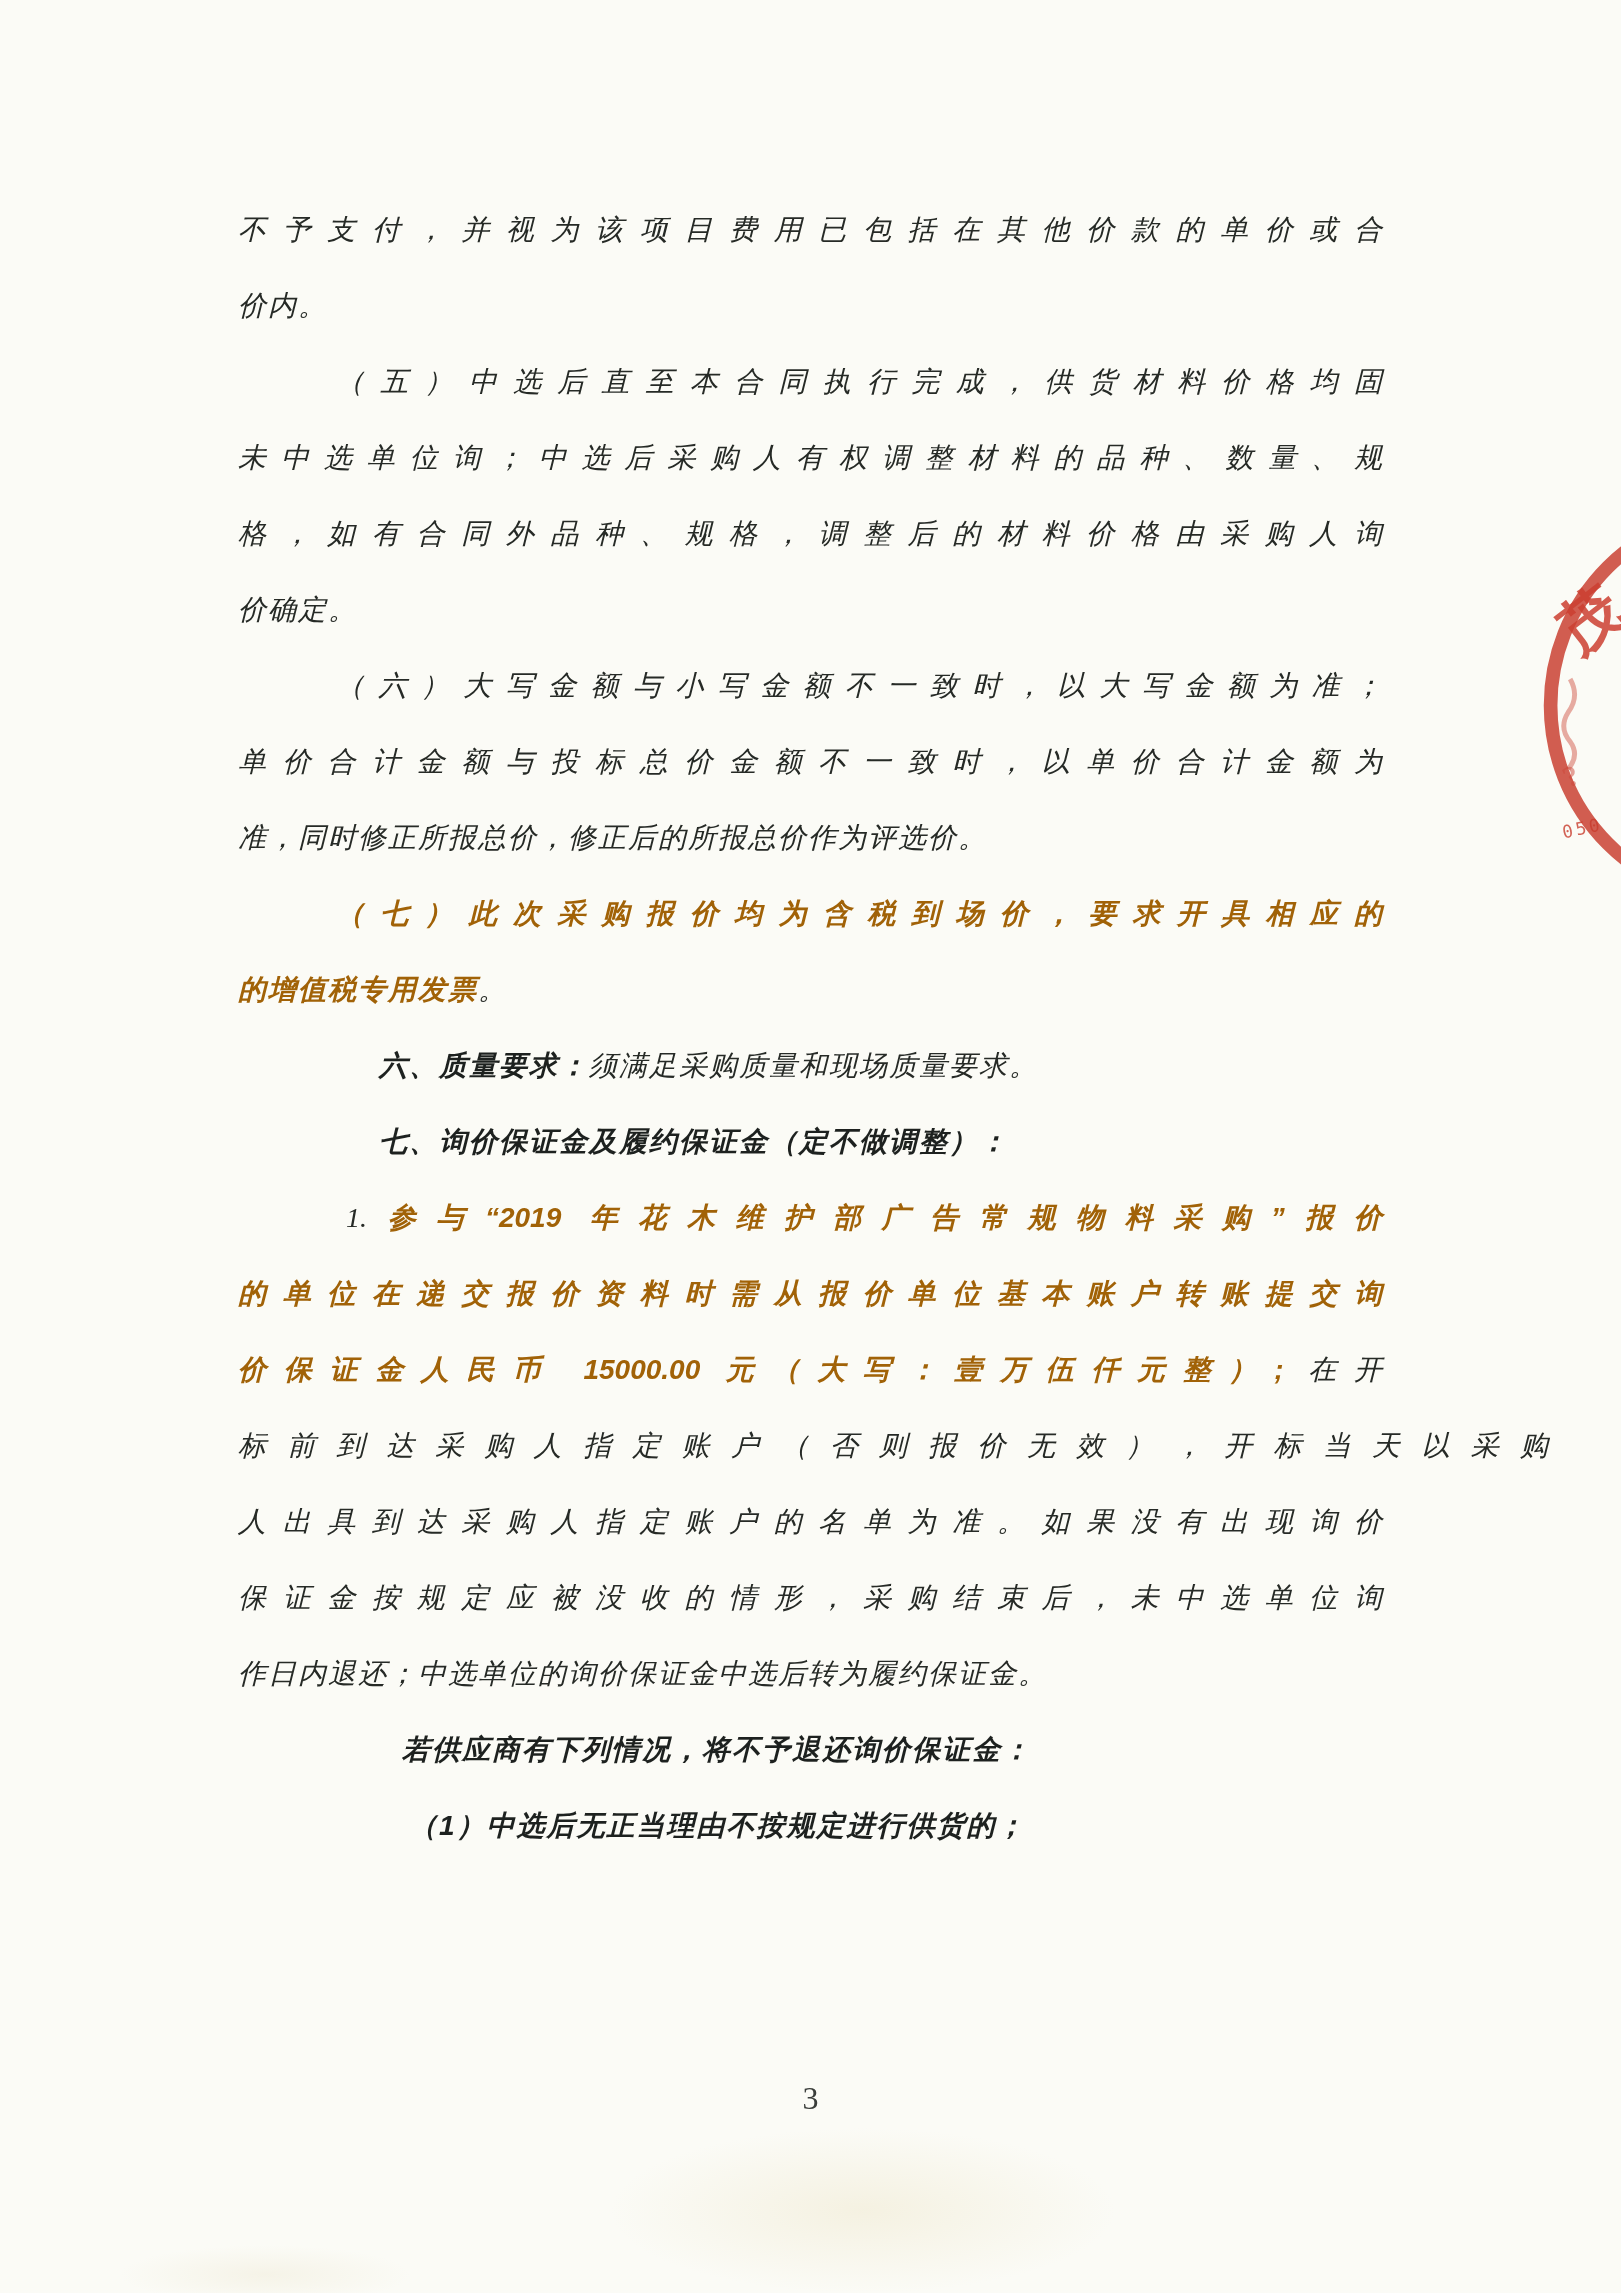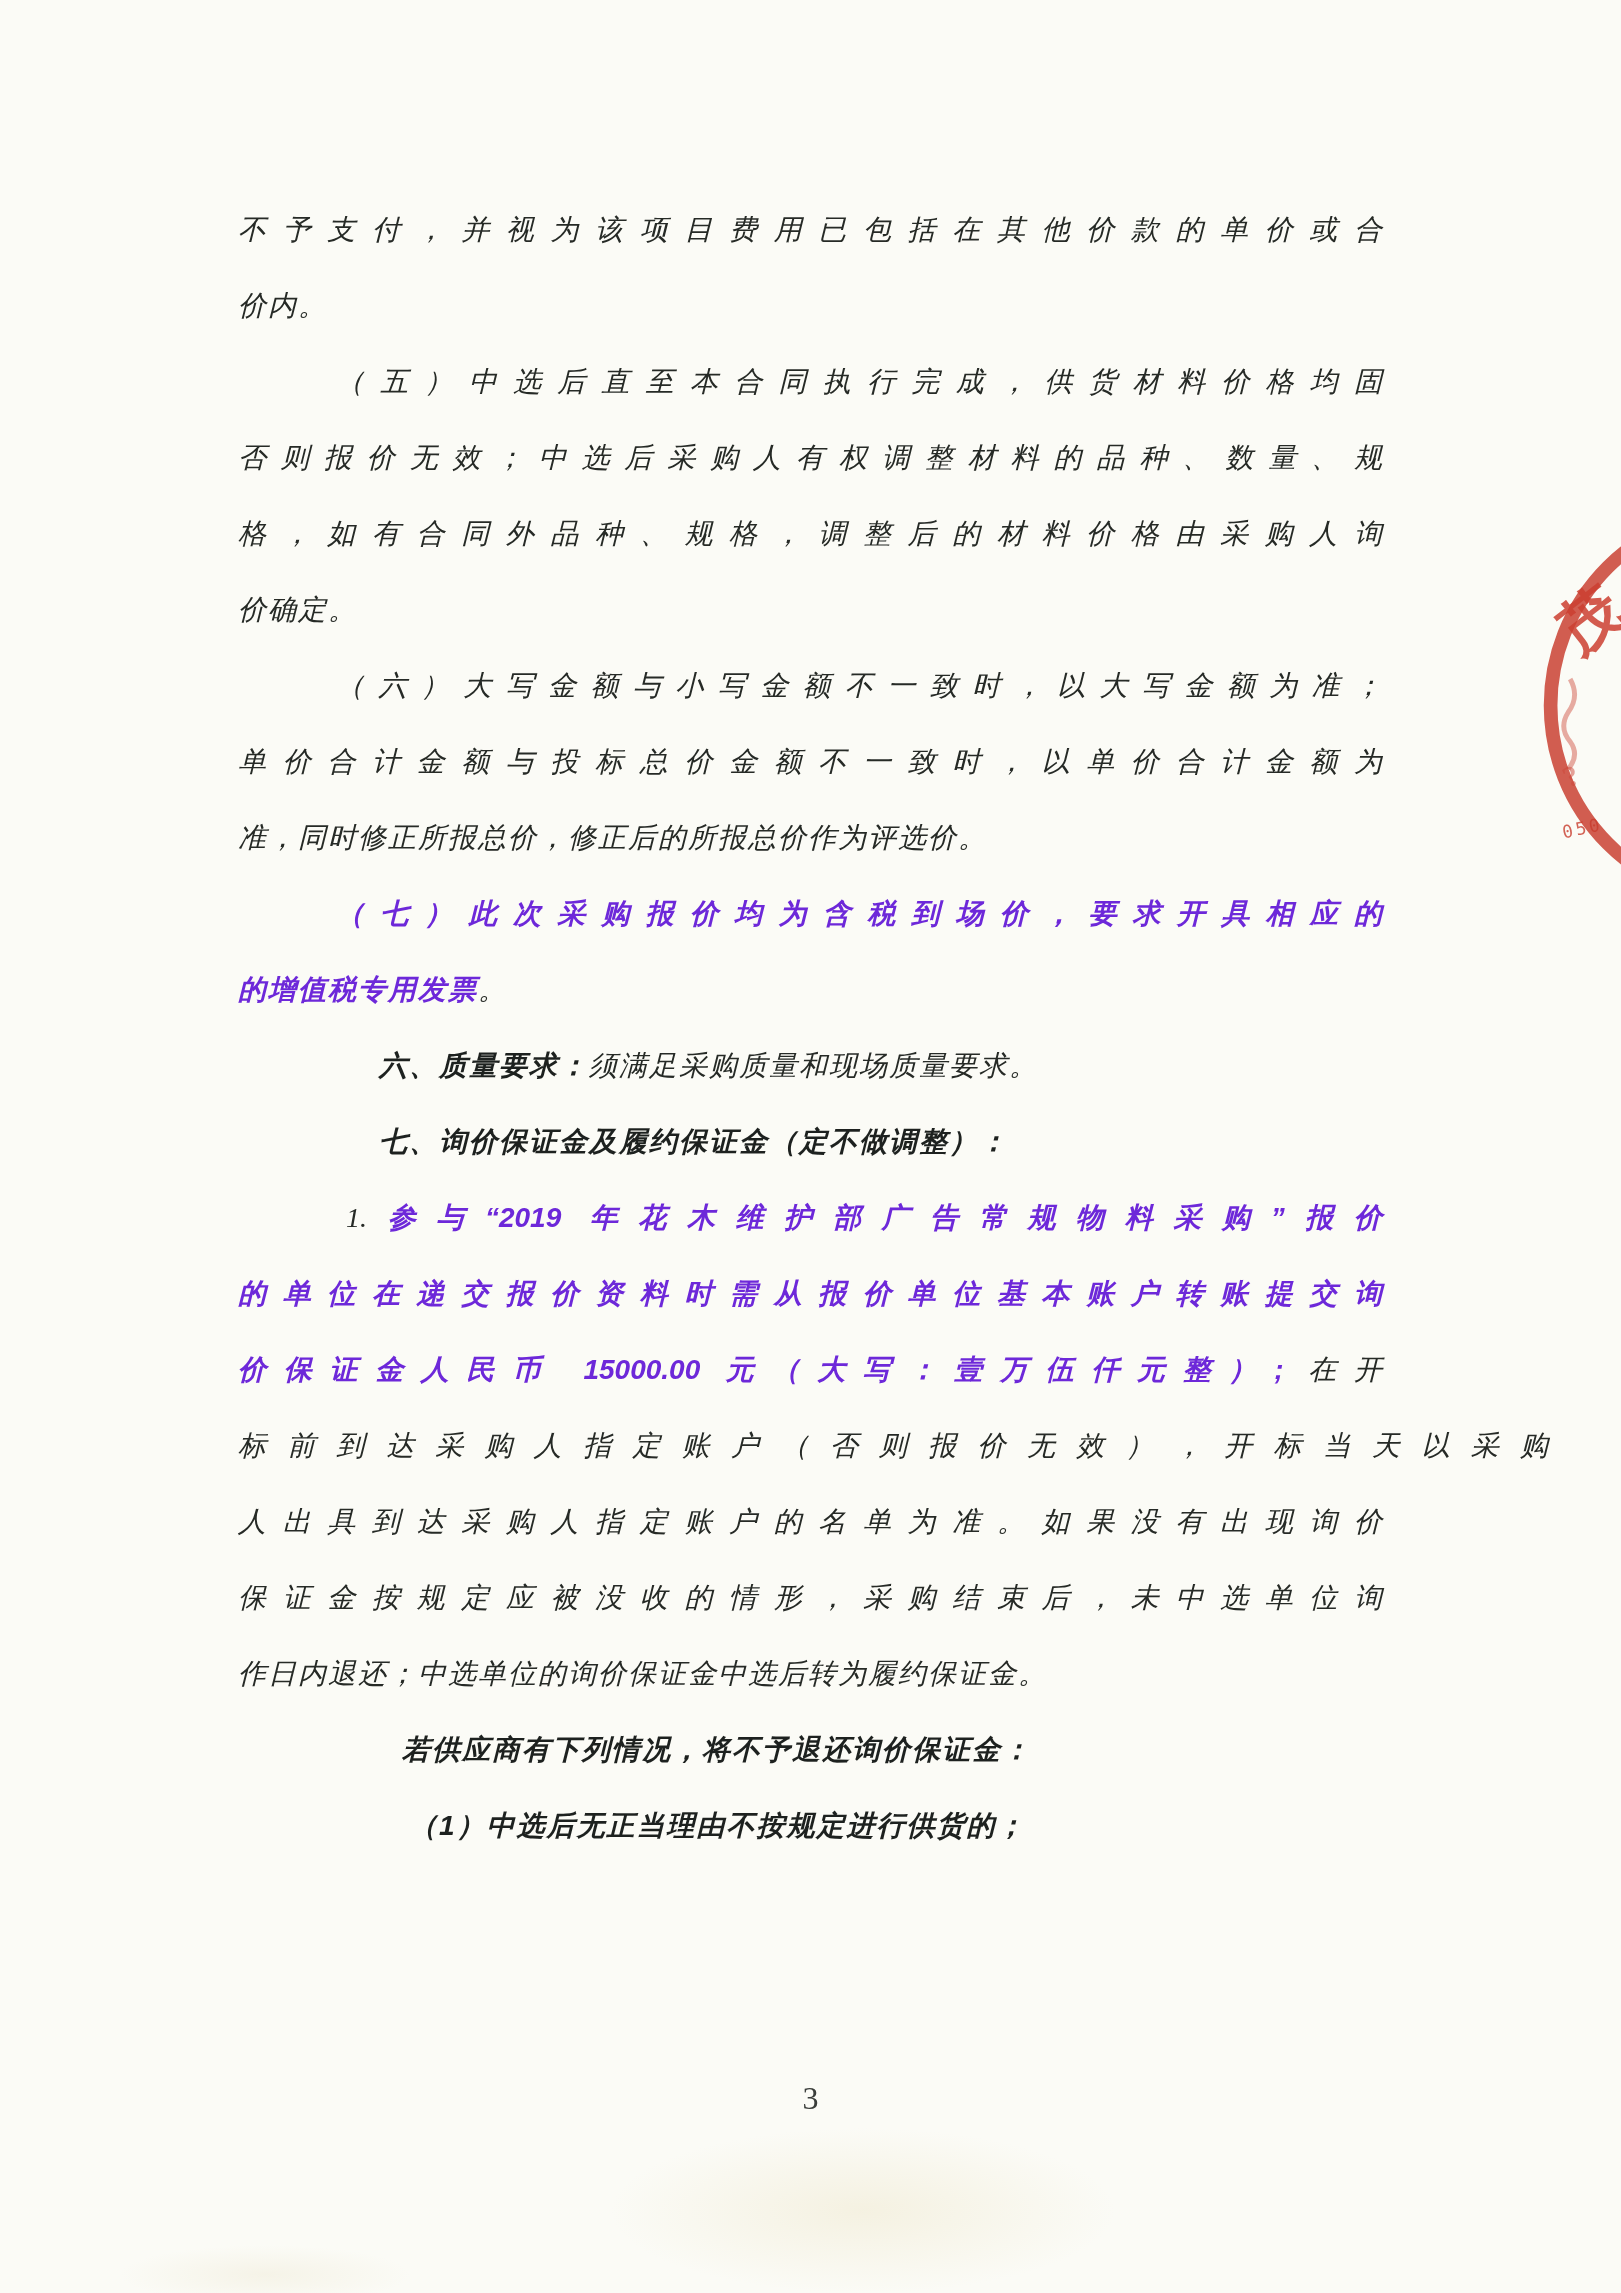--- a/index.html
+++ b/index.html
@@ -35,21 +35,21 @@
   .seg-n{}
   .seg-b{
     font-family:"Liberation Sans","DejaVu Sans",sans-serif;
     font-weight:700;
     color:#1d211f;
     margin-left:48px;
   }
   .seg-r{
     font-family:"Liberation Sans","DejaVu Sans",sans-serif;
     font-weight:700;
-    color:#6d28d9;
+    color:#a16207;
   }
   .page-number{
     position:absolute;
     top:2080px;left:0;width:100%;
     text-align:center;
     font-size:32px;
     color:#3a3d3a;
     letter-spacing:0;
   }
   .stamp{
@@ -73,21 +73,21 @@
 </style>
 </head>
 <body>
 
 <div class="page">
 
   <div class="textblock" id="lines-container">
       <div class="line justify"><span class="seg-n">不予支付，并视为该项目费用已包括在其他价款的单价或合</span></div>
       <div class="line"><span class="seg-n">价内。</span></div>
       <div class="line justify" style="padding-left: 98px;"><span class="seg-n">（五）中选后直至本合同执行完成，供货材料价格均固</span></div>
-      <div class="line justify"><span class="seg-n">否则报价无效；中选后采购人有权调整材料的品种、数量、规</span></div>
+      <div class="line justify"><span class="seg-n">未中选单位询；中选后采购人有权调整材料的品种、数量、规</span></div>
       <div class="line justify"><span class="seg-n">格，如有合同外品种、规格，调整后的材料价格由采购人询</span></div>
       <div class="line"><span class="seg-n">价确定。</span></div>
       <div class="line justify" style="padding-left: 98px;"><span class="seg-n">（六）大写金额与小写金额不一致时，以大写金额为准；</span></div>
       <div class="line justify"><span class="seg-n">单价合计金额与投标总价金额不一致时，以单价合计金额为</span></div>
       <div class="line"><span class="seg-n">准，同时修正所报总价，修正后的所报总价作为评选价。</span></div>
       <div class="line justify" style="padding-left: 98px;"><span class="seg-r">（七）此次采购报价均为含税到场价，要求开具相应的</span></div>
       <div class="line"><span class="seg-r">的增值税专用发票</span><span class="seg-n">。</span></div>
       <div class="line" style="padding-left: 93px;"><span class="seg-b">六、质量要求：</span><span class="seg-n">须满足采购质量和现场质量要求。</span></div>
       <div class="line" style="padding-left: 93px;"><span class="seg-b">七、询价保证金及履约保证金（定不做调整）：</span></div>
       <div class="line justify" style="padding-left: 108px;"><span class="seg-n">1.</span><span class="seg-r">参与“2019 年花木维护部广告常规物料采购”报价</span></div>

